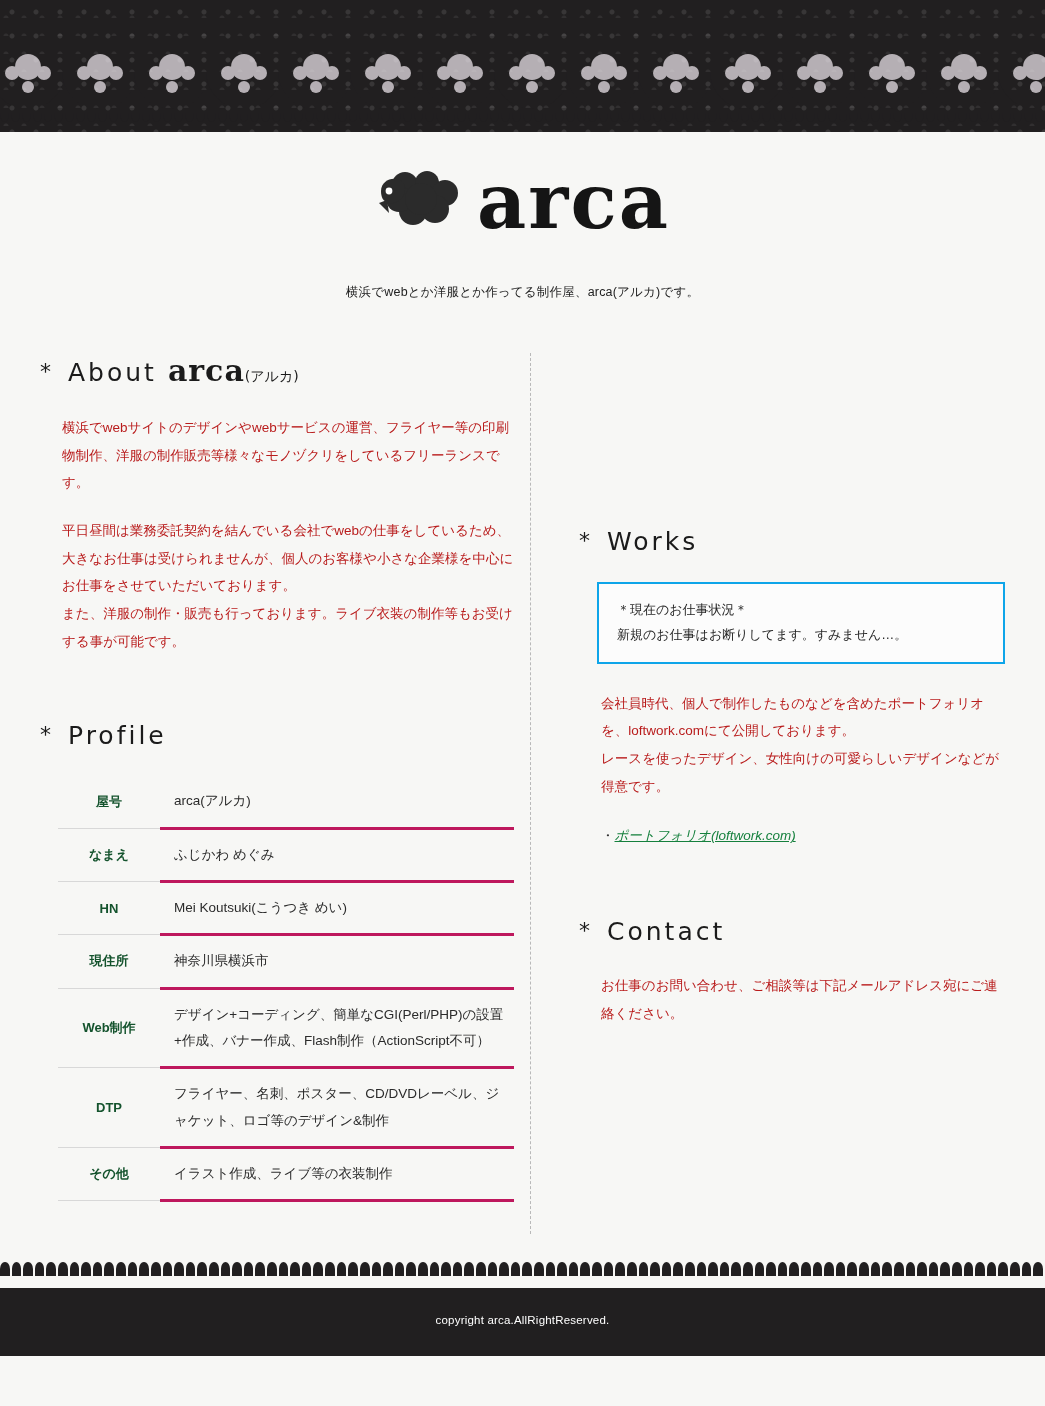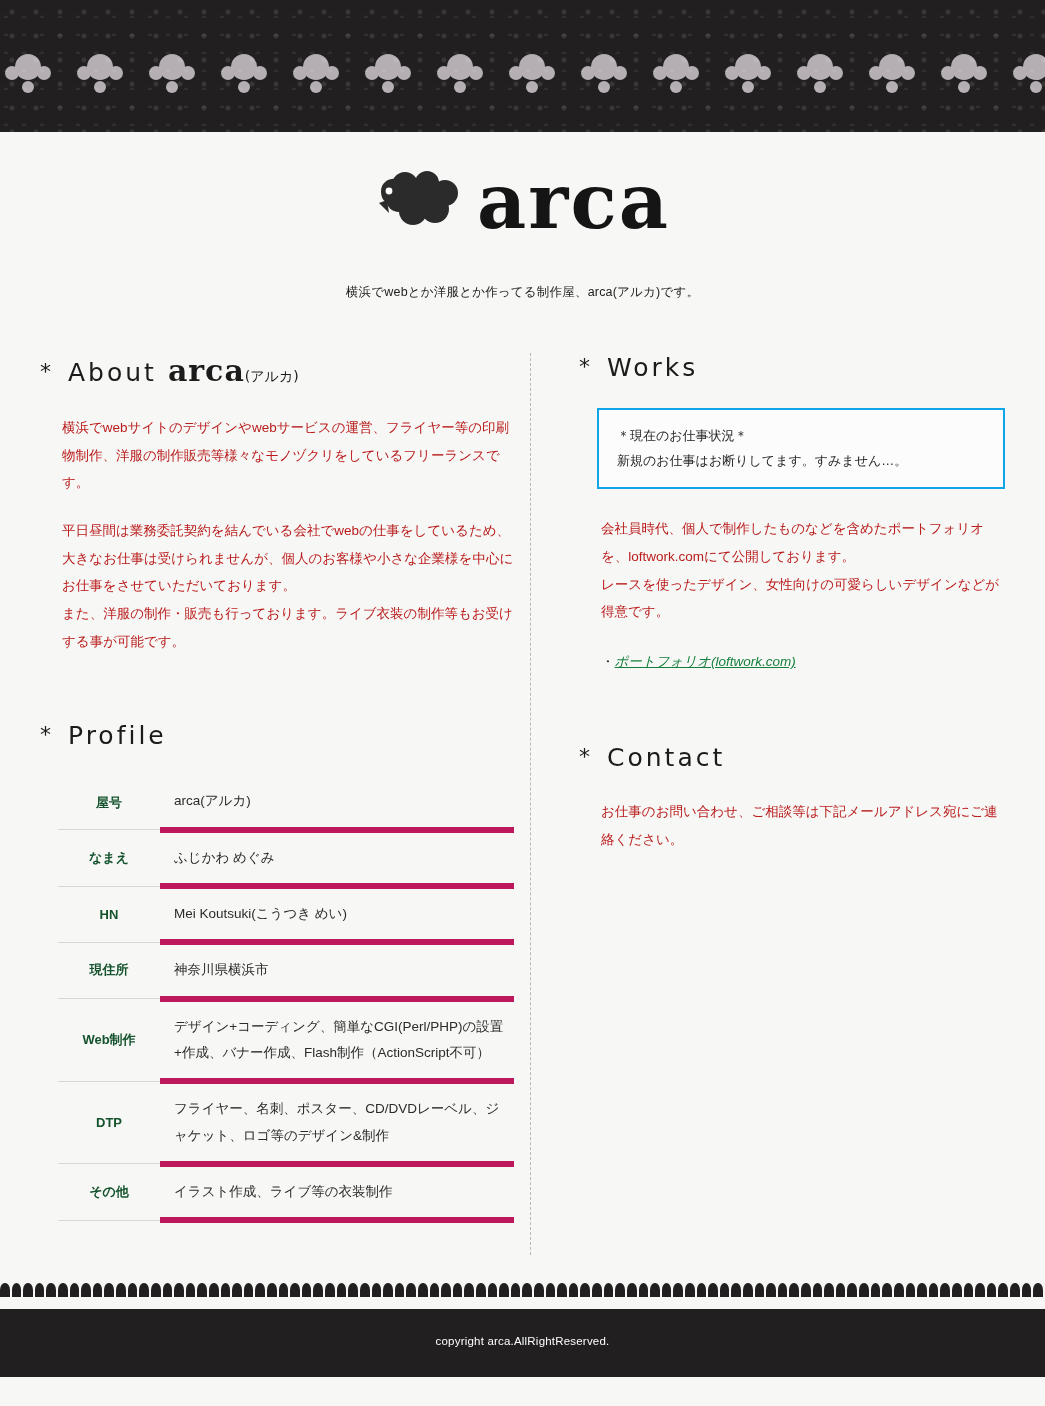--- a/index.html
+++ b/index.html
@@ -112,20 +112,21 @@
     letter-spacing: .2px;
   }
 
   
   .content {
     position: relative;
     margin: 52px 40px 0;
     display: flex;
     gap: 0;
     padding-bottom: 60px;
+    align-items: center;
   }
   .col-left { width: 490px; padding-right: 20px; }
   .col-right { width: 475px; padding-left: 45px; }
   .divider {
     position: absolute;
     left: 490px;
     top: 0;
     bottom: 28px;
     border-left: 1px dashed #b9b9b9;
   }
@@ -190,21 +191,21 @@
     padding: 12px 8px;
     border-bottom: 1px solid #d8d8d8;
     vertical-align: middle;
     white-space: nowrap;
   }
   table.profile td {
     font-size: 13.5px;
     line-height: 1.95;
     color: #2b2b2b;
     padding: 12px 6px 12px 14px;
-    border-bottom: 6px solid #be185d;
+    border-bottom: 3px solid #be185d;
     vertical-align: middle;
   }
   .after-table {
     margin: 20px 0 0 18px;
     font-size: 13.5px;
     line-height: 2;
     color: #2b2b2b;
     width: 400px;
   }
 

